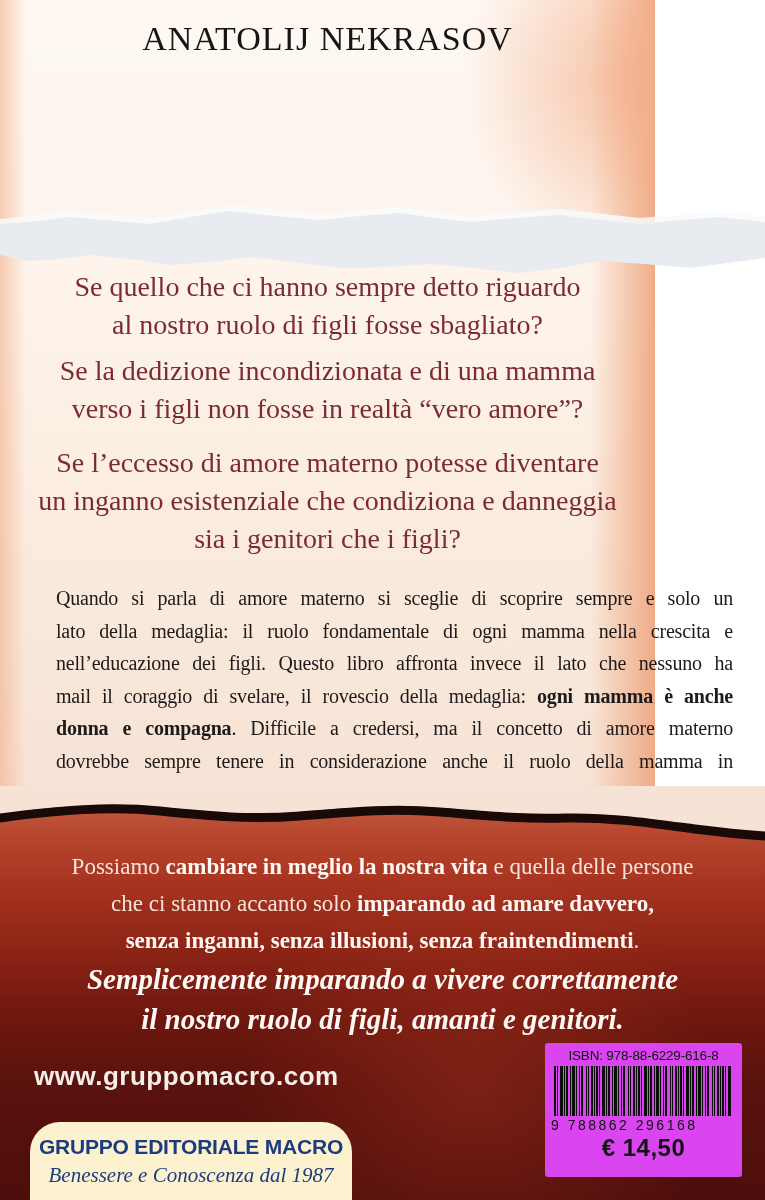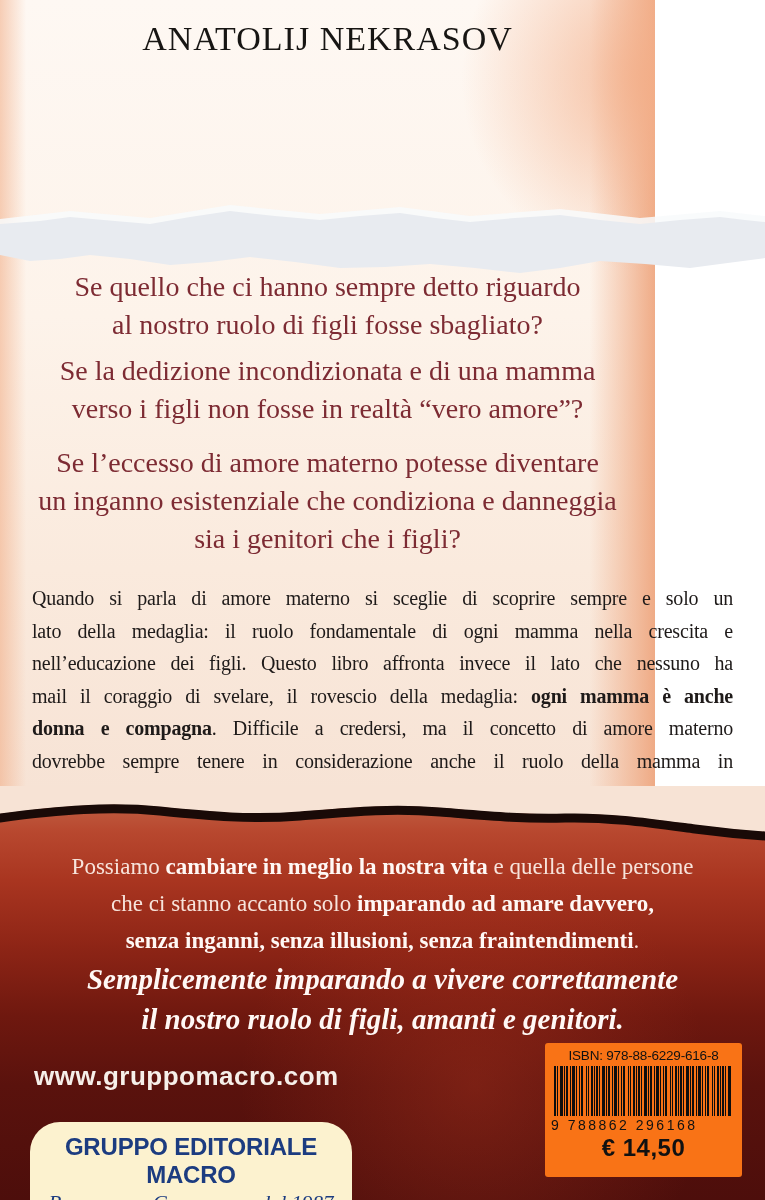--- a/index.html
+++ b/index.html
@@ -32,21 +32,21 @@
     text-align:center;font-size:28px;line-height:38px;color:#7d2b33;
   }
   .q1{top:268px;}
   .q2{top:352px;}
   .q3{top:444px;}
   .synopsis{
     position:absolute;left:0;top:582px;width:765px;
     padding:0 32px;box-sizing:border-box;
     font-size:20px;line-height:32.5px;letter-spacing:-0.2px;color:#1e1a19;
   }
-  .syn-line{white-space:nowrap;text-align:justify;text-align-last:justify;text-justify:inter-word;}
+  .syn-line{white-space:nowrap;text-align:justify;text-align-last:justify;text-justify:inter-word;margin-left:24px;}
   .syn-line.last{text-align-last:left;}
   .sb{font-weight:700;}
   
   .bottom-section{
     position:absolute;left:0;top:790px;width:765px;height:410px;z-index:0;
     background:
       radial-gradient(circle at 62% 72%, rgba(186,58,34,.35) 0%, rgba(186,58,34,0) 42%),
       linear-gradient(to bottom, #c4674a 0%, #b8482f 10%, #a93520 22%, #8e2516 38%, #6f180f 55%, #5a120d 72%, #4d0e0b 100%);
   }
   .tear{position:absolute;left:0;top:786px;width:765px;height:56px;z-index:1;}
@@ -58,36 +58,36 @@
   .banner-line .sb{color:#fff8f5;}
   .banner-line.large{font-size:29px;line-height:40px;font-weight:700;color:#fff8f5;font-style:italic;}
   .website{
     position:absolute;left:34px;top:1058px;z-index:2;
     font-family:"Liberation Sans",sans-serif;font-weight:700;
     font-size:26px;line-height:36px;letter-spacing:.5px;color:#f6efe9;
   }
   
   .isbn-box{
     position:absolute;left:545px;top:1043px;width:197px;height:134px;z-index:2;
-    background:#f97316;border-radius:3px;box-sizing:border-box;padding:5px 6px;
+    background:#d946ef;border-radius:3px;box-sizing:border-box;padding:5px 6px;
     font-family:"Liberation Sans",sans-serif;color:#111;
   }
   .isbn-label{font-size:13.5px;text-align:center;letter-spacing:-0.2px;}
   .barcode{display:block;width:180px;height:50px;margin:3px auto 0;}
   .barcode-digits{font-size:14px;text-align:left;letter-spacing:2.5px;margin-top:1px;}
   .price{font-size:24px;font-weight:700;text-align:center;margin-top:1px;letter-spacing:.5px;}
   
   .pub-box{
     position:absolute;left:30px;top:1122px;width:322px;height:110px;z-index:2;
     background:#fcf2cf;border-radius:30px 30px 0 0;box-sizing:border-box;
     padding-top:11px;text-align:center;color:#1c3c80;
   }
   .pub-name{
     font-family:"Liberation Sans",sans-serif;font-weight:700;
-    font-size:24px;line-height:28px;letter-spacing:-0.2px;
+    font-size:21px;line-height:28px;letter-spacing:-0.2px;
   }
   .pub-tagline{font-style:italic;font-size:21px;line-height:28px;}
 </style>
 </head>
 <body>
 
 <div class="cover">
 
   <div class="top-section">
     <div class="author">ANATOLIJ NEKRASOV</div>

